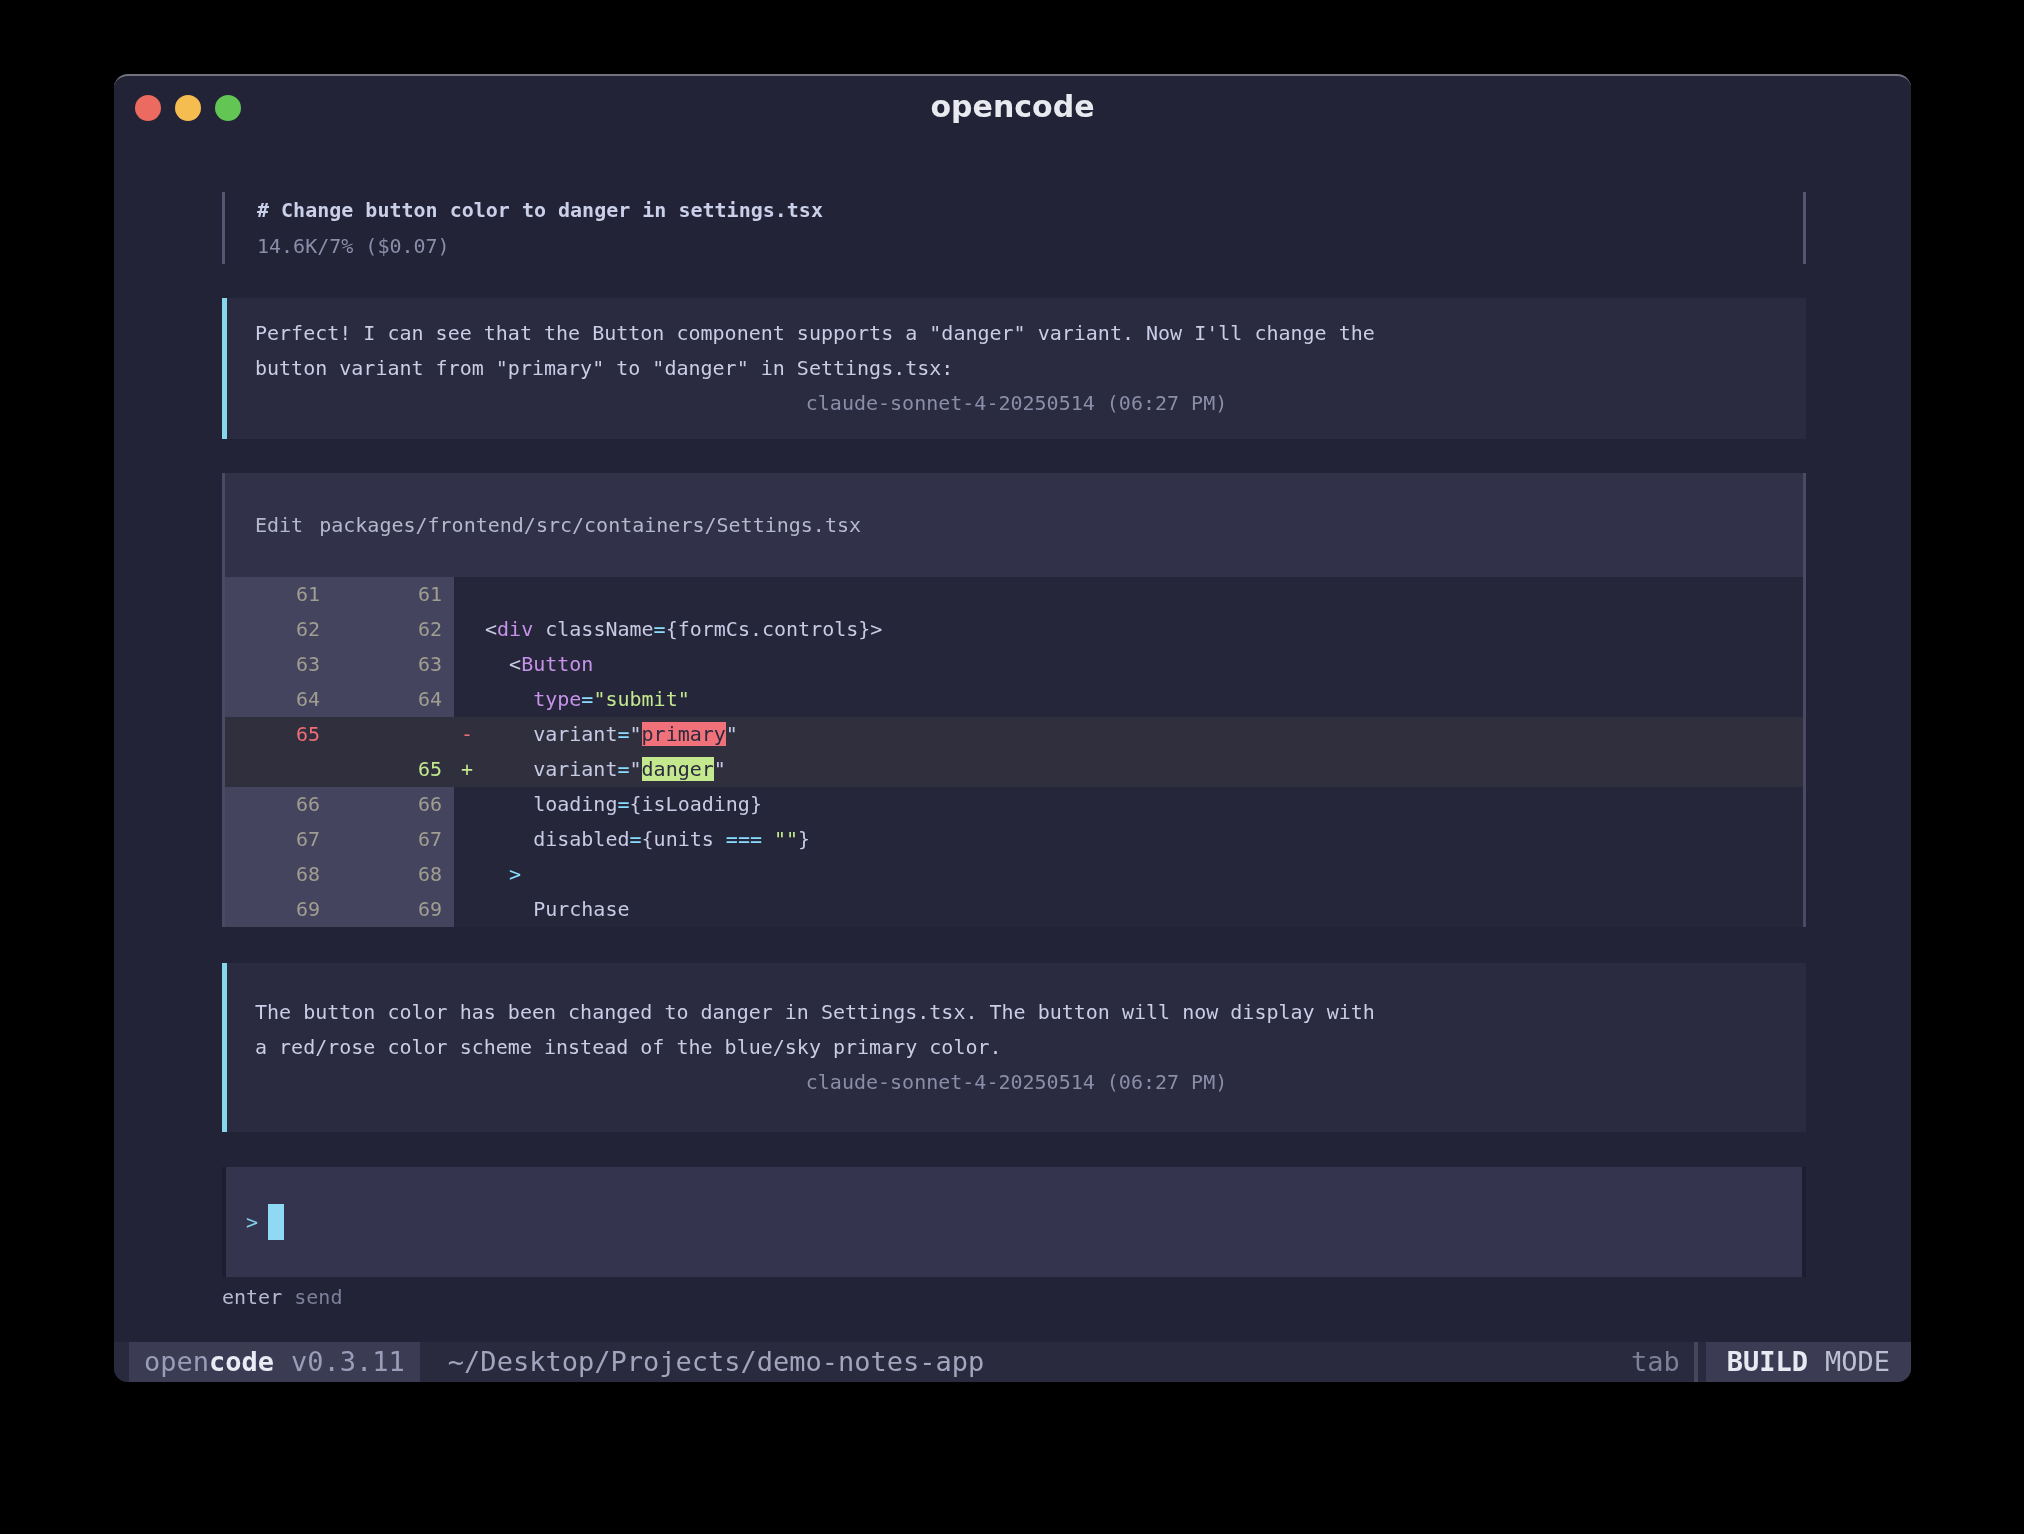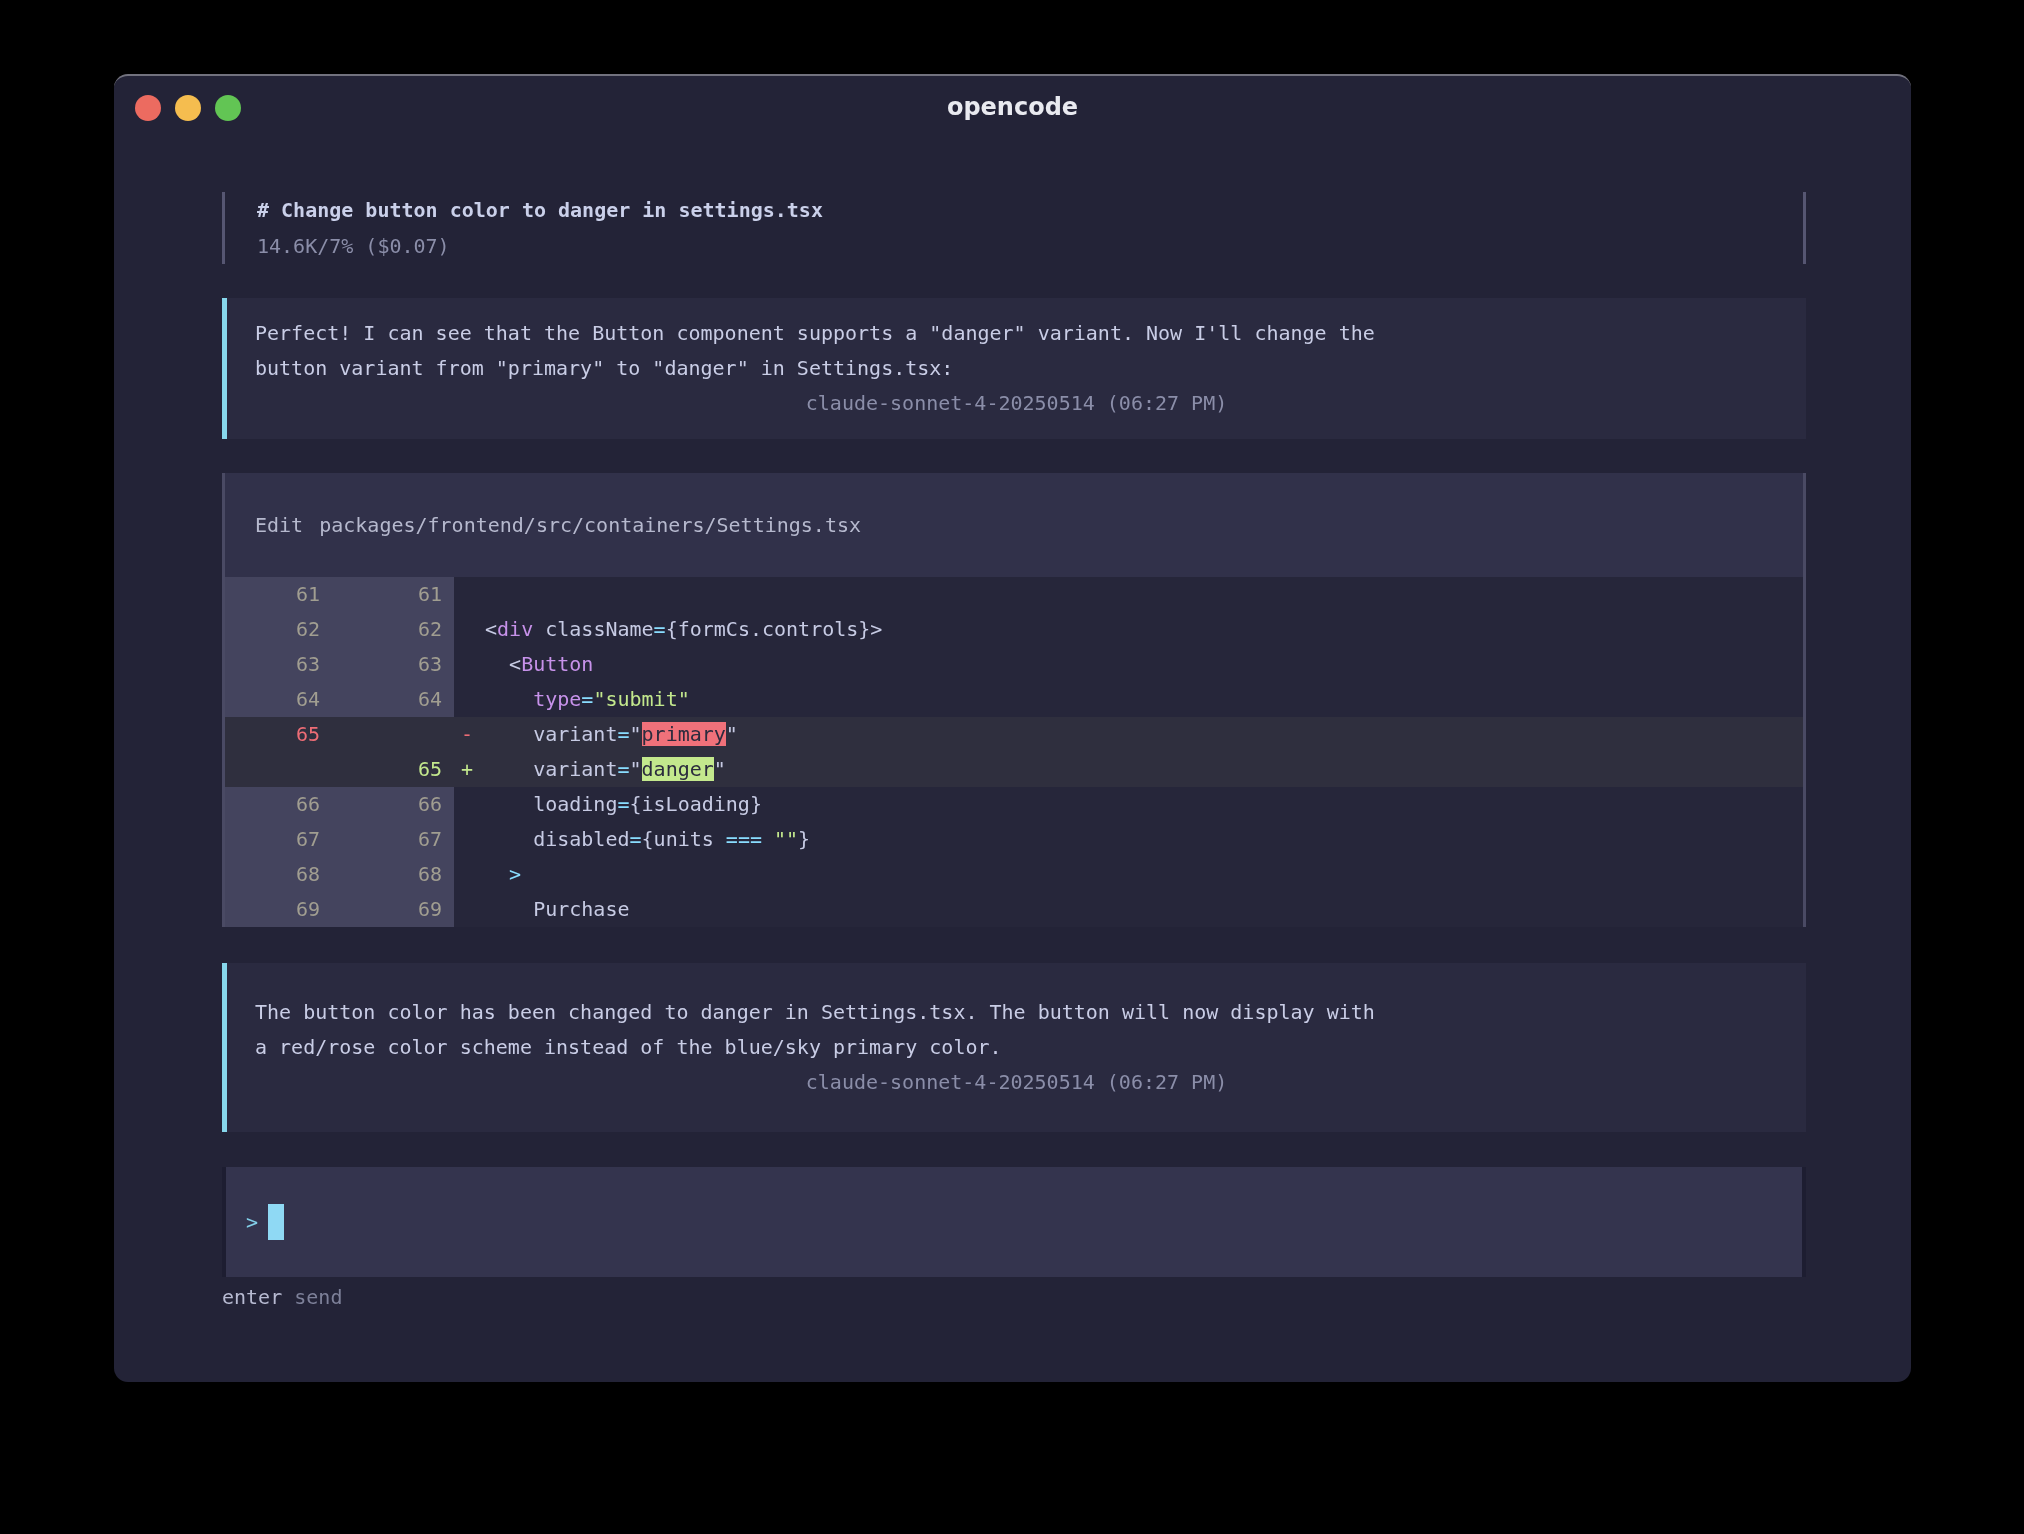--- a/index.html
+++ b/index.html
@@ -17,21 +17,21 @@
   
   .titlebar{position:relative;height:70px;}
   .traffic{position:absolute;left:21px;top:19px;display:flex;gap:14px;}
   .tl{width:26px;height:26px;border-radius:50%;}
   .tl.red{background:var(--traffic-red,#ec6b60);}
   .tl.yellow{background:var(--traffic-yellow,#f5bd4f);}
   .tl.green{background:var(--traffic-green,#62c554);}
   .win-title{
     position:absolute;left:0;right:0;top:0;height:70px;line-height:62px;
     text-align:center;font-family:"DejaVu Sans","Liberation Sans",sans-serif;
-    font-weight:bold;font-size:24px;color:#e9eaf0;
+    font-weight:bold;font-size:30px;color:#e9eaf0;
   }
   
   .content{margin:0 105px 0 108px;font-size:20px;color:var(--text,#c9cde6);}
   
   .session-header{
     margin-top:46px;
     border-left:3px solid var(--header-border,#565672);
     border-right:3px solid var(--header-border,#565672);
     padding:0 40px 0 32px;line-height:36px;
   }
@@ -237,14 +237,26 @@
       <span class="prompt">&gt;</span>
       <span class="cursor"></span>
     </div>
 
     <div class="footer-row">
       <span><span class="hint-key">enter</span><span class="sp"> </span><span class="hint-action">send</span></span>
     </div>
 
   </div>
 
+  <div class="statusbar">
+    <span class="chip app">
+      <span class="app-prefix">open</span><span class="app-suffix">code</span><span class="app-version">v0.3.11</span>
+    </span>
+    <span class="cwd">~/Desktop/Projects/demo-notes-app</span>
+    <span class="flex1"></span>
+    <span class="tab-label">tab</span>
+    <span class="mode-divider"></span>
+    <span class="chip mode">
+      <span class="mode-primary">BUILD</span><span class="mode-secondary">MODE</span>
+    </span>
+  </div>
 
 </div>
 
 </body></html>

